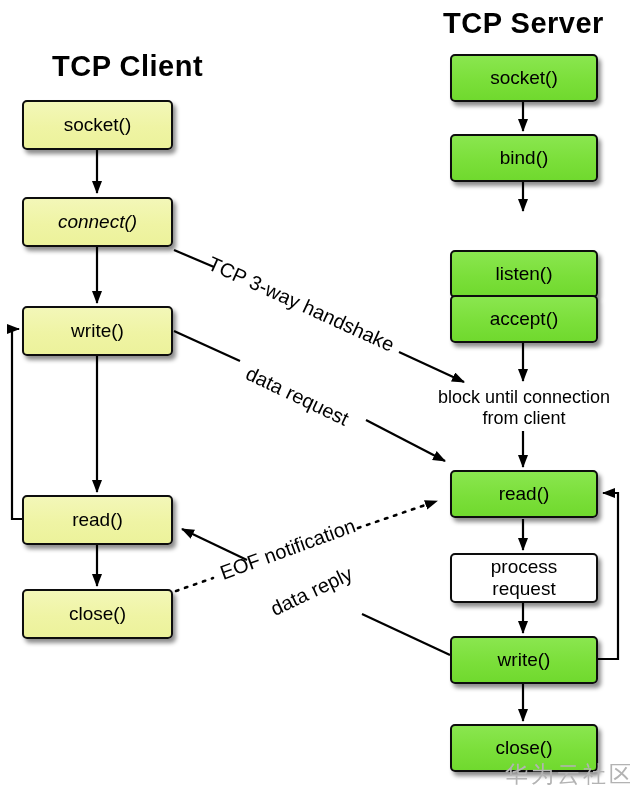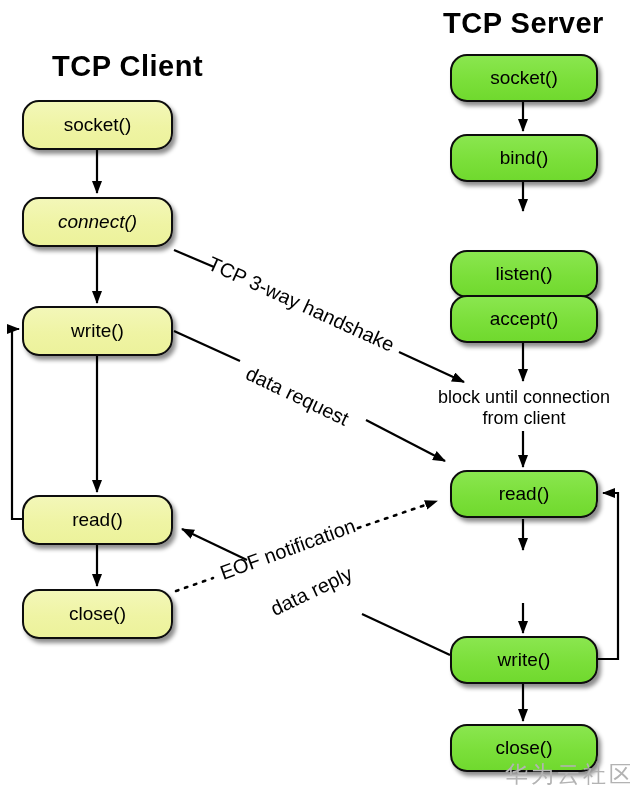--- a/index.html
+++ b/index.html
@@ -9,21 +9,21 @@
   }
   .wires{position:absolute;left:0;top:0;pointer-events:none;}
   .title{
     position:absolute;margin:0;font-size:29px;font-weight:bold;letter-spacing:0.5px;
     white-space:nowrap;
   }
   .client-title{left:33px;top:50px;margin-left:19px;}
   .server-title{left:443px;top:7px;}
   .box{
     position:absolute;box-sizing:border-box;
-    border:2.5px solid #0d0d0d;border-radius:17px;
+    border:2.5px solid #0d0d0d;border-radius:5px;
     display:flex;align-items:center;justify-content:center;
     font-size:19px;text-align:center;white-space:pre-line;line-height:22px;
     box-shadow:3px 4px 4px rgba(0,0,0,0.45);
   }
   .cbox{left:22px;width:151px;height:50px;
     background:linear-gradient(180deg,var(--client-box,#f3f7b8) 0%,#eff4a4 55%,#ecf29b 100%);}
   .sbox{left:450px;width:148px;height:48px;
     background:linear-gradient(180deg,#8ae64f 0%,var(--server-box,#7bdf3a) 55%,#70d92e 100%);}
   .pbox{left:450px;width:148px;height:50px;background:var(--process-box,#ffffff);}
   .c-socket{top:100px;}  .c-connect{top:197px;font-style:italic;} .c-write{top:306px;}
@@ -97,20 +97,22 @@
   <div class="box cbox c-connect">connect()</div>
   <div class="box cbox c-write">write()</div>
   <div class="box cbox c-read">read()</div>
   <div class="box cbox c-close">close()</div>
 
   <div class="box sbox s-socket">socket()</div>
   <div class="box sbox s-bind">bind()</div>
   <div class="box sbox s-listen">listen()</div>
   <div class="box sbox s-accept">accept()</div>
   <div class="box sbox s-read">read()</div>
+  <div class="box pbox s-process">process
+request</div>
   <div class="box sbox s-write">write()</div>
   <div class="box sbox s-close">close()</div>
 
   <div class="note">block until connection
 from client</div>
   <div class="lbl lbl-handshake">TCP 3-way handshake</div>
   <div class="lbl lbl-datareq">data request</div>
   <div class="lbl lbl-eof">EOF notification</div>
   <div class="lbl lbl-datareply">data reply</div>
 

